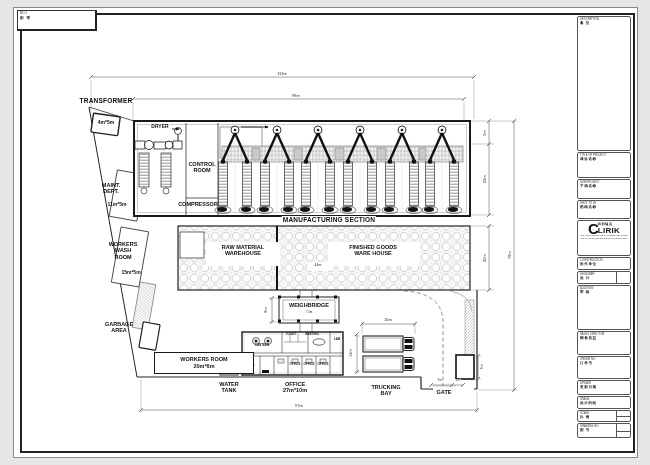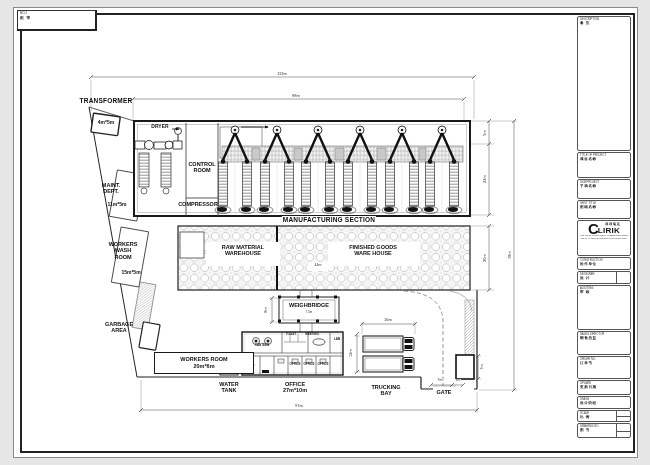--- a/index.html
+++ b/index.html
@@ -32,21 +32,21 @@
 
   .titleblock{position:absolute;left:577px;top:16px;width:54px;height:434px;}
   .tb-row{background:#fff;border:0.7px solid #555;border-radius:2px;margin-bottom:1px;
           padding:1px 2px;position:relative;overflow:hidden;box-sizing:border-box;}
   .tb-label{font-size:2.8px;color:#333;line-height:1.25;}
   .tb-cn{font-size:3.6px;font-weight:bold;letter-spacing:.6px;color:#111;line-height:1.35;}
   .tb-cell-right{position:absolute;right:0;top:0;width:13px;height:100%;border-left:0.7px solid #555;}
   .tb-cell-right .mid{position:absolute;left:0;top:50%;width:100%;border-top:0.7px solid #555;}
   .logo-row{display:flex;justify-content:center;align-items:flex-start;margin-top:1px;}
   .logo-c{font-size:15px;font-weight:900;line-height:.75;letter-spacing:-1px;}
-  .logo-right{display:flex;flex-direction:column;align-items:flex-end;}
+  .logo-right{display:flex;flex-direction:column;align-items:flex-start;}
   .logo-cn{font-size:3.2px;font-weight:bold;line-height:1.1;letter-spacing:.5px;}
   .logo-lirik{font-size:8px;font-weight:900;line-height:.9;letter-spacing:.3px;}
   .addr{font-size:2px;color:#333;text-align:center;line-height:1.4;white-space:nowrap;overflow:hidden;}
 </style>
 </head>
 <body>
 
 <div class="page">
   <div class="sheet"></div>
   <div class="frame"></div>

